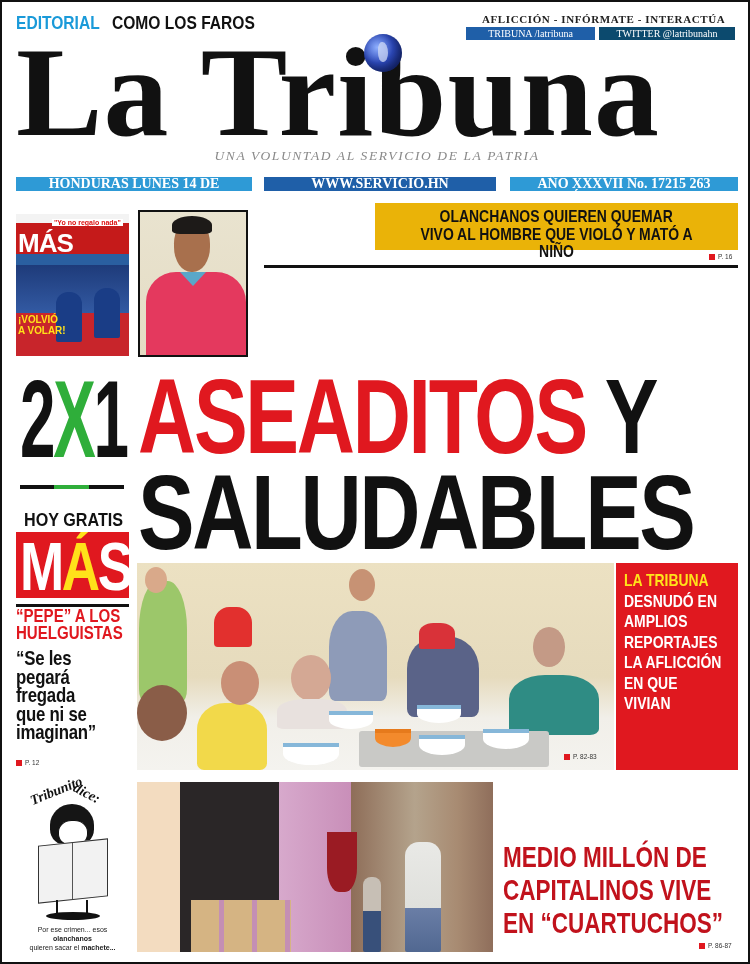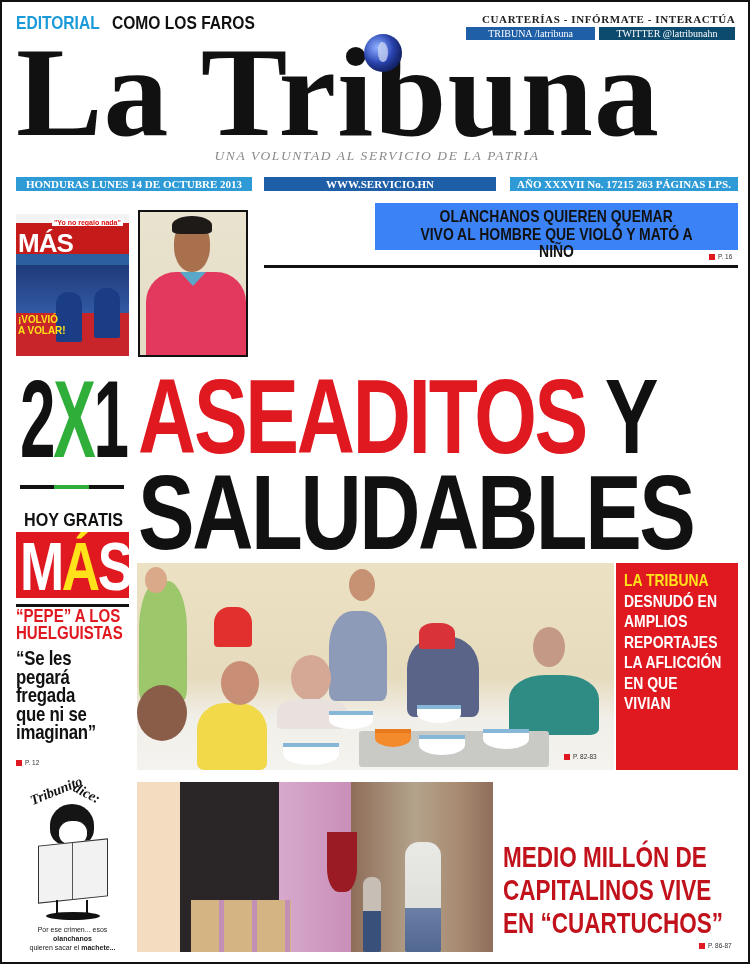--- a/index.html
+++ b/index.html
@@ -14,21 +14,21 @@
   .ed-title { left: 110px; top: 10px; font-size: 19px; font-weight: 700; color: #111; transform: scaleX(0.82); transform-origin: left top; }
   .connect { left: 480px; top: 11px; font-family: "Liberation Serif", serif; font-size: 11px; font-weight: 700; letter-spacing: 0.6px; color: #222; }
   .fb { left: 464px; top: 25px; width: 129px; height: 13px; background: #1f5fa8; color: #fff; font-family: "Liberation Serif", serif; font-size: 10px; text-align: center; line-height: 13px; }
   .tw { left: 597px; top: 25px; width: 136px; height: 13px; background: #0c4a6e; color: #fff; font-family: "Liberation Serif", serif; font-size: 10px; text-align: center; line-height: 13px; }
 
   
   .mast { left: 14px; top: 28px; font-family: "Liberation Serif", serif; font-weight: 700; font-size: 126px; line-height: 126px; color: #111; letter-spacing: 1px; transform: scaleX(1.03); transform-origin: left top; }
   .globe { left: 362px; top: 32px; width: 38px; height: 38px; border-radius: 50%; background: radial-gradient(circle at 35% 35%, #8fb0ff 0%, #2c48b8 45%, #0d1e70 100%); box-shadow: inset -4px -4px 8px rgba(0,0,0,0.35); }
   .globe::after { content: ""; position: absolute; left: 14px; top: 8px; width: 10px; height: 20px; background: #cfdaf5; border-radius: 40% 60% 50% 50%; opacity: 0.75; }
   .tagline { left: 0; width: 750px; top: 146px; text-align: center; font-family: "Liberation Serif", serif; font-style: italic; font-size: 13.5px; letter-spacing: 1.6px; color: #8a8a8a; }
-  .info { top: 175px; height: 14px; color: #fff; font-family: "Liberation Serif", serif; font-size: 11px; font-weight: 700; text-align: center; line-height: 14px; }
+  .info { top: 175px; height: 14px; color: #fff; font-family: "Liberation Serif", serif; font-size: 14px; font-weight: 700; text-align: center; line-height: 14px; }
   .info1 { left: 14px; width: 236px; background: #2e9ad6; }
   .info2 { left: 262px; width: 232px; background: #1f5fa8; }
   .info3 { left: 508px; width: 228px; background: #2e9ad6; }
 
   
   .mas-cover { left: 14px; top: 212px; width: 113px; height: 142px; background: linear-gradient(180deg, #f3f3f3 0%, #f3f3f3 6%, #c51a1a 6%, #c51a1a 28%, #2a5fa0 28%, #2a5fa0 36%, #1e3b7a 36%, #335aa3 70%, #c8252b 70%, #c8252b 100%); overflow: hidden; }
   .mas-cover .mc-mas { position: absolute; left: 2px; top: 14px; font-size: 26px; font-weight: 900; color: #fff; letter-spacing: -1px; }
   .mas-cover .mc-quote { position: absolute; left: 36px; top: 5px; font-size: 7px; font-weight: 700; color: #d11; background: #fff; padding: 0 2px; }
   .mas-cover .mc-volvio { position: absolute; left: 2px; top: 100px; font-size: 11px; font-weight: 900; color: #ffe21a; line-height: 11px; transform: scaleX(0.9); transform-origin: left top; }
   .mas-cover .mc-player { position: absolute; width: 26px; height: 50px; background: #1a3d86; border-radius: 12px 12px 2px 2px; }
@@ -61,21 +61,21 @@
 
   
   .mug { left: 136px; top: 208px; width: 110px; height: 147px; border: 2px solid #111; background: linear-gradient(180deg, #e9e3cf 0%, #e4dcc4 100%); overflow: hidden; }
   .mug .head { position: absolute; left: 34px; top: 8px; width: 36px; height: 52px; border-radius: 45% 45% 48% 48%; background: #a8704d; }
   .mug .hair { position: absolute; left: 32px; top: 4px; width: 40px; height: 18px; border-radius: 50% 50% 20% 20%; background: #1d1a18; }
   .mug .shirt { position: absolute; left: 6px; top: 60px; width: 100px; height: 90px; border-radius: 30px 30px 0 0; background: #e4395e; }
   .mug .collar { position: absolute; left: 40px; top: 60px; width: 26px; height: 14px; background: #5aa7c9; clip-path: polygon(0 0, 100% 0, 50% 100%); }
 
   .sed { left: 226px; top: 201px; width: 142px; height: 47px; background: #111; color: #fff; text-align: center; font-size: 22px; line-height: 21px; font-weight: 900; padding-top: 3px; }
   .sed span { display: inline-block; transform: scaleX(0.82); }
-  .olan { left: 373px; top: 201px; width: 363px; height: 47px; background: #3b82f6; text-align: center; font-size: 17px; line-height: 17.5px; font-weight: 900; padding-top: 5px; color: #111; }
+  .olan { left: 373px; top: 201px; width: 363px; height: 47px; background: #eab308; text-align: center; font-size: 17px; line-height: 17.5px; font-weight: 900; padding-top: 5px; color: #111; }
   .olan span { display: inline-block; transform: scaleX(0.82); }
   .p16 { left: 707px; top: 251px; }
   .rule1 { left: 262px; top: 263px; width: 474px; height: 3px; background: #111; }
   .rescatan { left: 262px; top: 279px; width: 474px; text-align: center; font-size: 34px; line-height: 34px; font-weight: 900; color: #111; }
   .rescatan span { display: inline-block; transform: scaleX(0.78); transform-origin: center top; }
 
   .asead { left: 136px; top: 366px; width: 600px; font-size: 106px; line-height: 96px; font-weight: 900; white-space: nowrap; }
   .asead .l1 { display: block; color: #e0181f; transform: scaleX(0.76); transform-origin: left top; letter-spacing: -3px; }
   .asead .l1 .y { color: #111; }
   .asead .l2 { display: block; color: #111; transform: scaleX(0.80); transform-origin: left top; letter-spacing: -3px; margin-top: 0px; }
@@ -102,21 +102,21 @@
   .medio span { display: block; transform: scaleX(0.75); transform-origin: left top; }
   .p86 { left: 697px; top: 940px; }
 </style>
 </head>
 <body>
 
 <div class="page">
 
   <div class="abs ed-label">EDITORIAL</div>
   <div class="abs ed-title">COMO LOS FAROS</div>
-  <div class="abs connect">CUARTERÍAS - INFÓRMATE - INTERACTÚA</div>
+  <div class="abs connect">AFLICCIÓN - INFÓRMATE - INTERACTÚA</div>
   <div class="abs fb">TRIBUNA /latribuna</div>
   <div class="abs tw">TWITTER @latribunahn</div>
 
   <div class="abs mast">La Tribuna</div>
   <div class="abs globe"></div>
   <div class="abs tagline">UNA VOLUNTAD AL SERVICIO DE LA PATRIA</div>
   <div class="abs info info1">HONDURAS LUNES 14 DE OCTUBRE 2013</div>
   <div class="abs info info2">WWW.SERVICIO.HN</div>
   <div class="abs info info3">AÑO XXXVII No. 17215 263 PÁGINAS LPS. 8.00</div>
 

